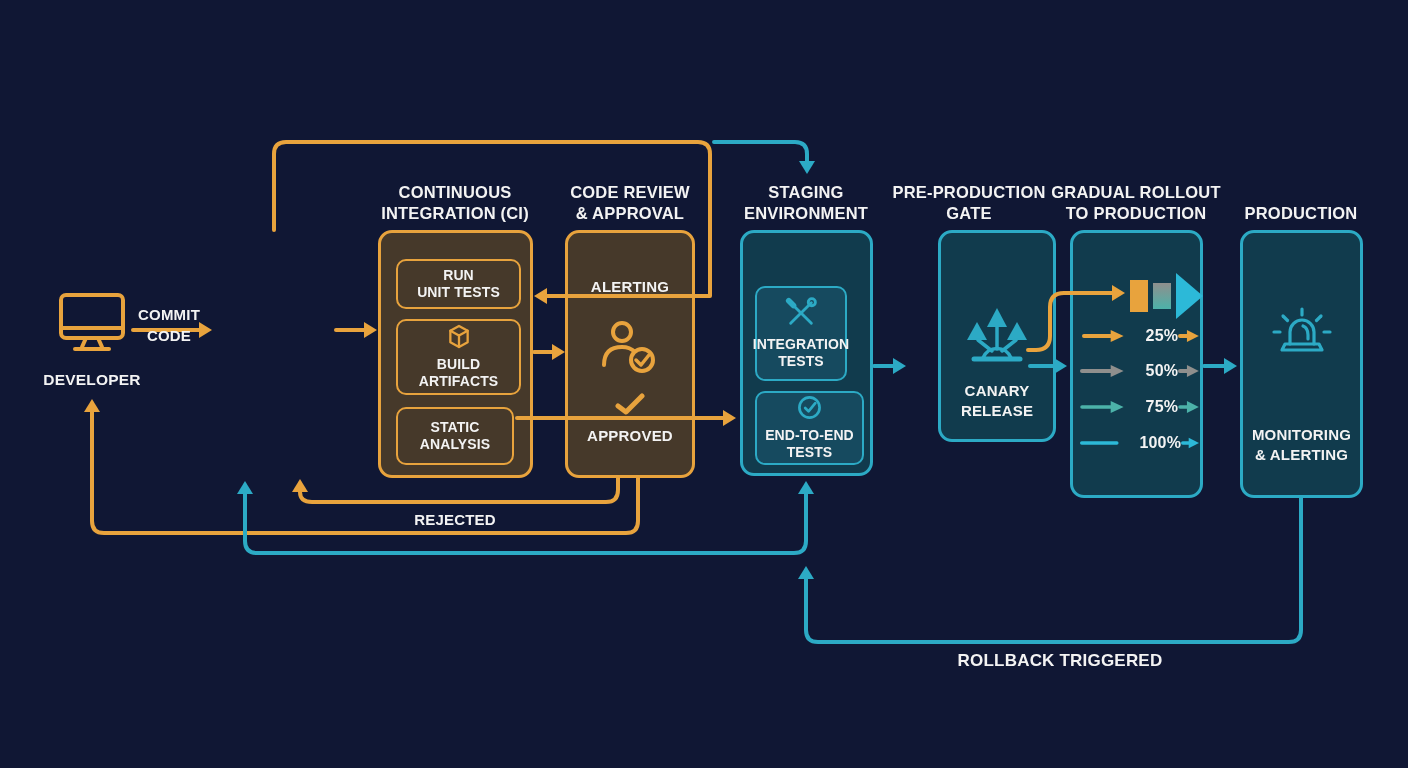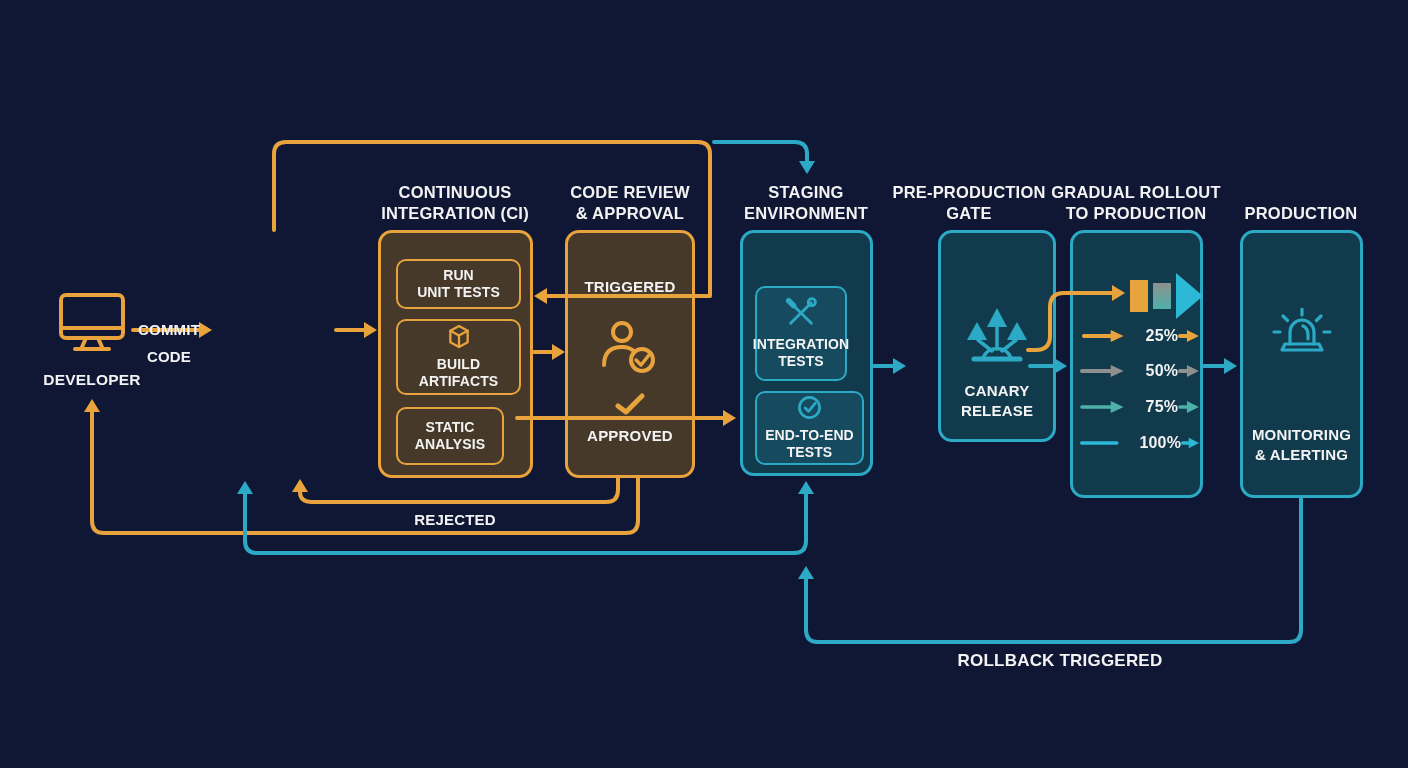--- a/index.html
+++ b/index.html
@@ -85,21 +85,21 @@
 
   <div class="node-icon" style="left:58px;top:292px;right:auto;width:68px;z-index:2;">
     <svg width="68" height="64" viewBox="0 0 68 64" fill="none" stroke="#e8a33d" stroke-width="4" stroke-linecap="round" stroke-linejoin="round">
       <rect x="3" y="3" width="62" height="43" rx="5"></rect>
       <line x1="5" y1="36" x2="63" y2="36"></line>
       <path d="M28 46 L24 55 M40 46 L44 55"></path>
       <line x1="17" y1="57" x2="51" y2="57"></line>
     </svg>
   </div>
   <div class="edge-label" style="left:32px;top:371px;width:120px;font-size:15.5px;">DEVELOPER</div>
-  <div class="edge-label" style="left:124px;top:304px;width:90px;line-height:27px;margin-top:12px;">COMMIT
+  <div class="edge-label" style="left:124px;top:304px;width:90px;line-height:21px;">COMMIT
 CODE</div>
 
 
   <div class="title" style="left:365px;">CONTINUOUS
 INTEGRATION (CI)</div>
   <div class="box brown" style="left:378px;top:230px;width:155px;height:248px;">
     <div class="subbox orange" style="left:15px;top:26px;width:125px;height:50px;">
       <div class="sub-label">RUN
 UNIT TESTS</div>
     </div>
@@ -107,30 +107,30 @@
       <span>
         <svg width="24" height="25" viewBox="0 0 24 26" fill="none" stroke="#e8a33d" stroke-width="2.4" stroke-linecap="round" stroke-linejoin="round">
           <path d="M12 2 L21 7 V19 L12 24 L3 19 V7 Z"></path>
           <path d="M3 7 L12 12 L21 7"></path>
           <line x1="12" y1="12" x2="12" y2="24"></line>
         </svg>
       </span>
       <div class="sub-label">BUILD
 ARTIFACTS</div>
     </div>
-    <div class="subbox orange" style="left:15px;top:174px;width:108px;height:58px;">
+    <div class="subbox orange" style="left:15px;top:174px;width:118px;height:58px;">
       <div class="sub-label">STATIC
 ANALYSIS</div>
     </div>
   </div>
 
   <div class="title" style="left:540px;">CODE REVIEW
 &amp; APPROVAL</div>
   <div class="box brown" style="left:565px;top:230px;width:130px;height:248px;">
-    <div class="node-label" style="top:44px;">TRIGGERED</div>
+    <div class="node-label" style="top:44px;">ALERTING</div>
     <div class="node-icon" style="top:86px;">
       <svg width="66" height="58" viewBox="0 0 66 58" fill="none" stroke="#e8a33d" stroke-width="4" stroke-linecap="round" stroke-linejoin="round">
         <circle cx="25" cy="13" r="9"></circle>
         <path d="M7 46 Q7 28 25 28 Q33 28 38 33"></path>
         <circle cx="45" cy="41" r="11" fill="#46392a"></circle>
         <path d="M39 41 L44 46 L52 36" stroke-width="3.5"></path>
       </svg>
     </div>
     <div class="node-icon" style="top:160px;">
       <svg width="30" height="22" viewBox="0 0 30 22" fill="none" stroke="#e8a33d" stroke-width="5" stroke-linecap="round" stroke-linejoin="round">

